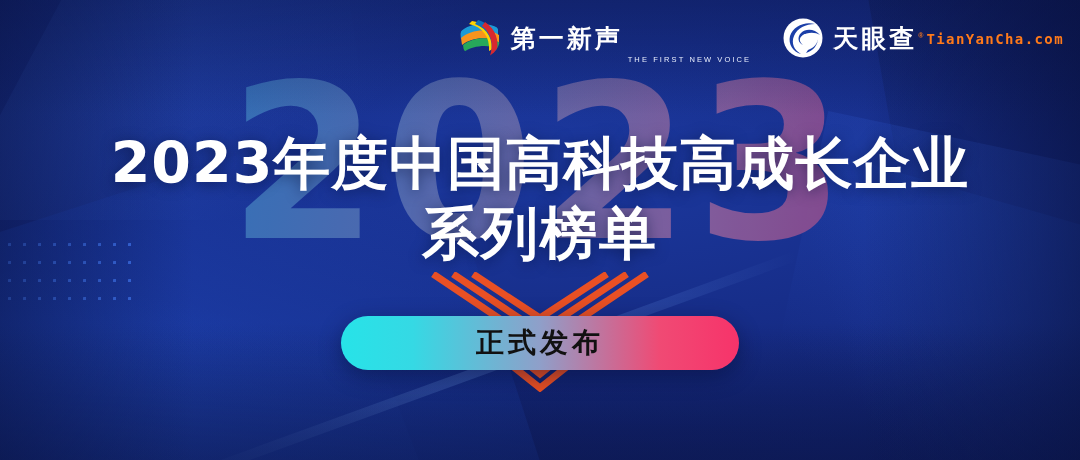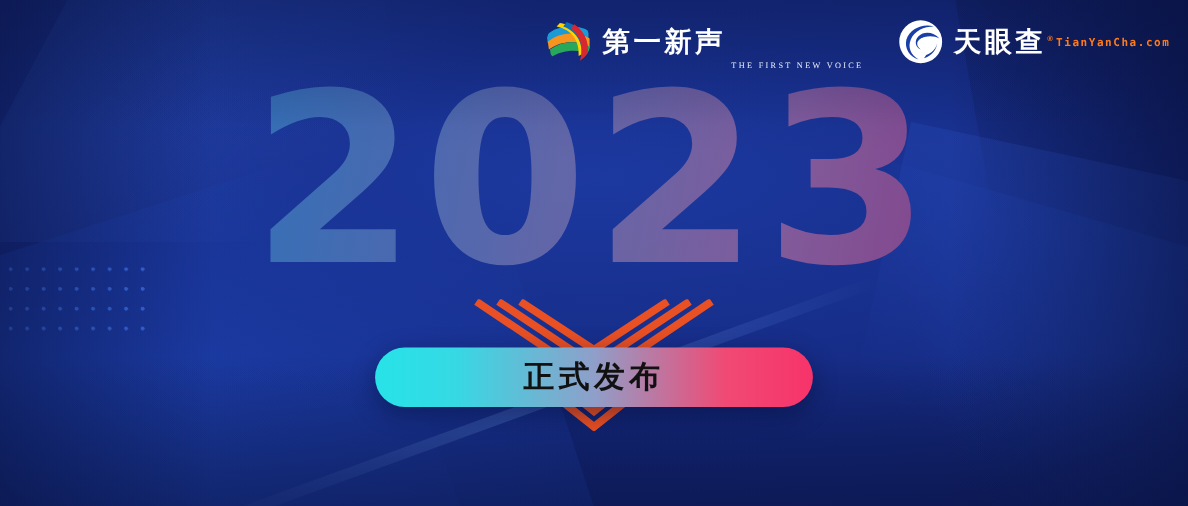--- a/index.html
+++ b/index.html
@@ -117,25 +117,25 @@
   .logo-cn{
     color:#ffffff;font-weight:700;font-size:25px;line-height:1.05;
     letter-spacing:3px;white-space:nowrap;
   }
   .logo-rule{
     display:flex;align-items:center;gap:5px;margin-top:3px;width:100%;
   }
   .logo-rule .bar{flex:1;height:1px;background:rgba(255,255,255,.75);}
   .logo-en{
     color:#e8eefc;font-size:7.5px;letter-spacing:2.1px;white-space:nowrap;
-    font-family:Liberation Serif, serif;
+    font-family:Liberation Sans, sans-serif;
     margin-top:40px;
   }
   .logo-en-orange{
-    color:#ff7a1a;font-size:10px;letter-spacing:1.4px;white-space:nowrap;
+    color:#ff7a1a;font-size:14px;letter-spacing:1.4px;white-space:nowrap;
     font-weight:700;margin-top:2px;
     font-family:"DejaVu Sans Mono","Liberation Mono",monospace;
   }
   .tm{
     color:#ff7a1a;font-size:7px;vertical-align:super;margin-left:1px;
   }
 
   
   .chev-wrap{position:absolute;left:0;right:0;top:272px;height:120px;pointer-events:none;}
   .chev-svg{display:block;margin:0 auto;}
@@ -244,16 +244,20 @@
         <polyline points="26,4 130,74 234,4" opacity=".95"></polyline>
         <polyline points="46,4 130,60 214,4" opacity=".95"></polyline>
         <polyline points="66,4 130,46 194,4" opacity=".95"></polyline>
         <polyline points="62,62 130,116 198,62" opacity=".95"></polyline>
         <polyline points="80,62 130,102 180,62" opacity=".95"></polyline>
         <polyline points="98,62 130,88 162,62" opacity=".95"></polyline>
       </g>
     </svg>
   </div>
 
+  <div class="headline">
+    <div class="l1">2023年度中国高科技高成长企业</div>
+    <div class="l2">系列榜单</div>
+  </div>
 
   <button class="cta">正式发布</button>
 
 </div>
 
 </body></html>

